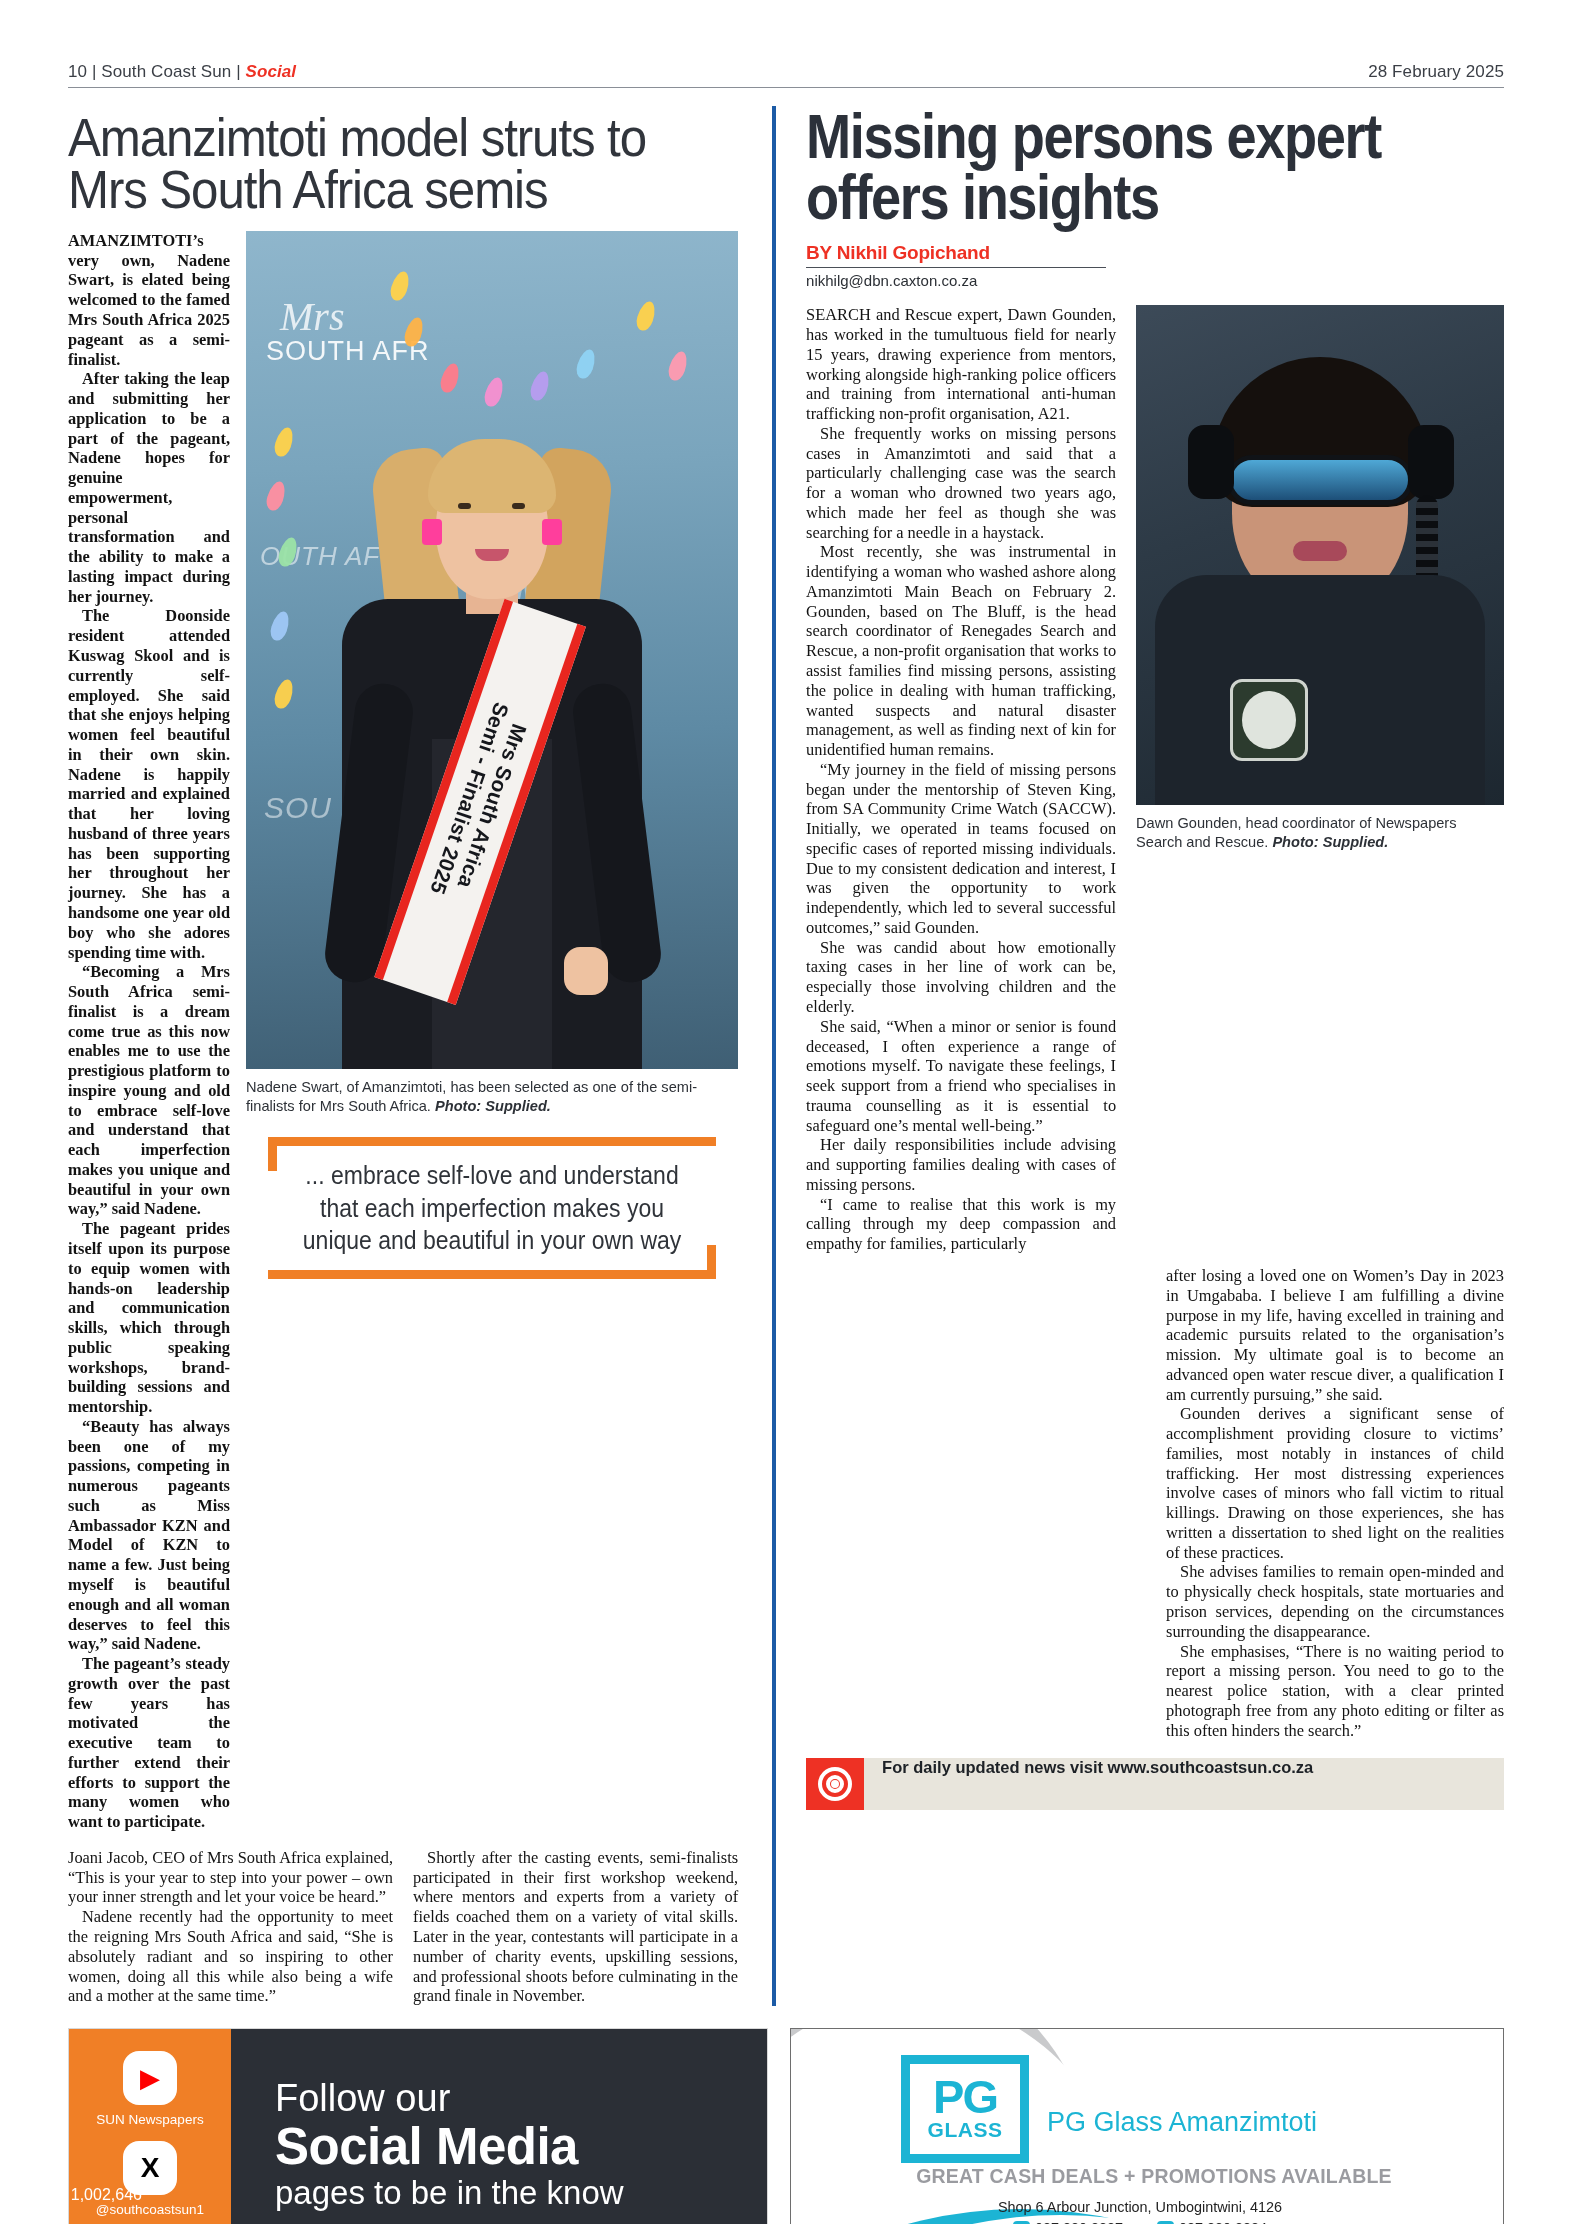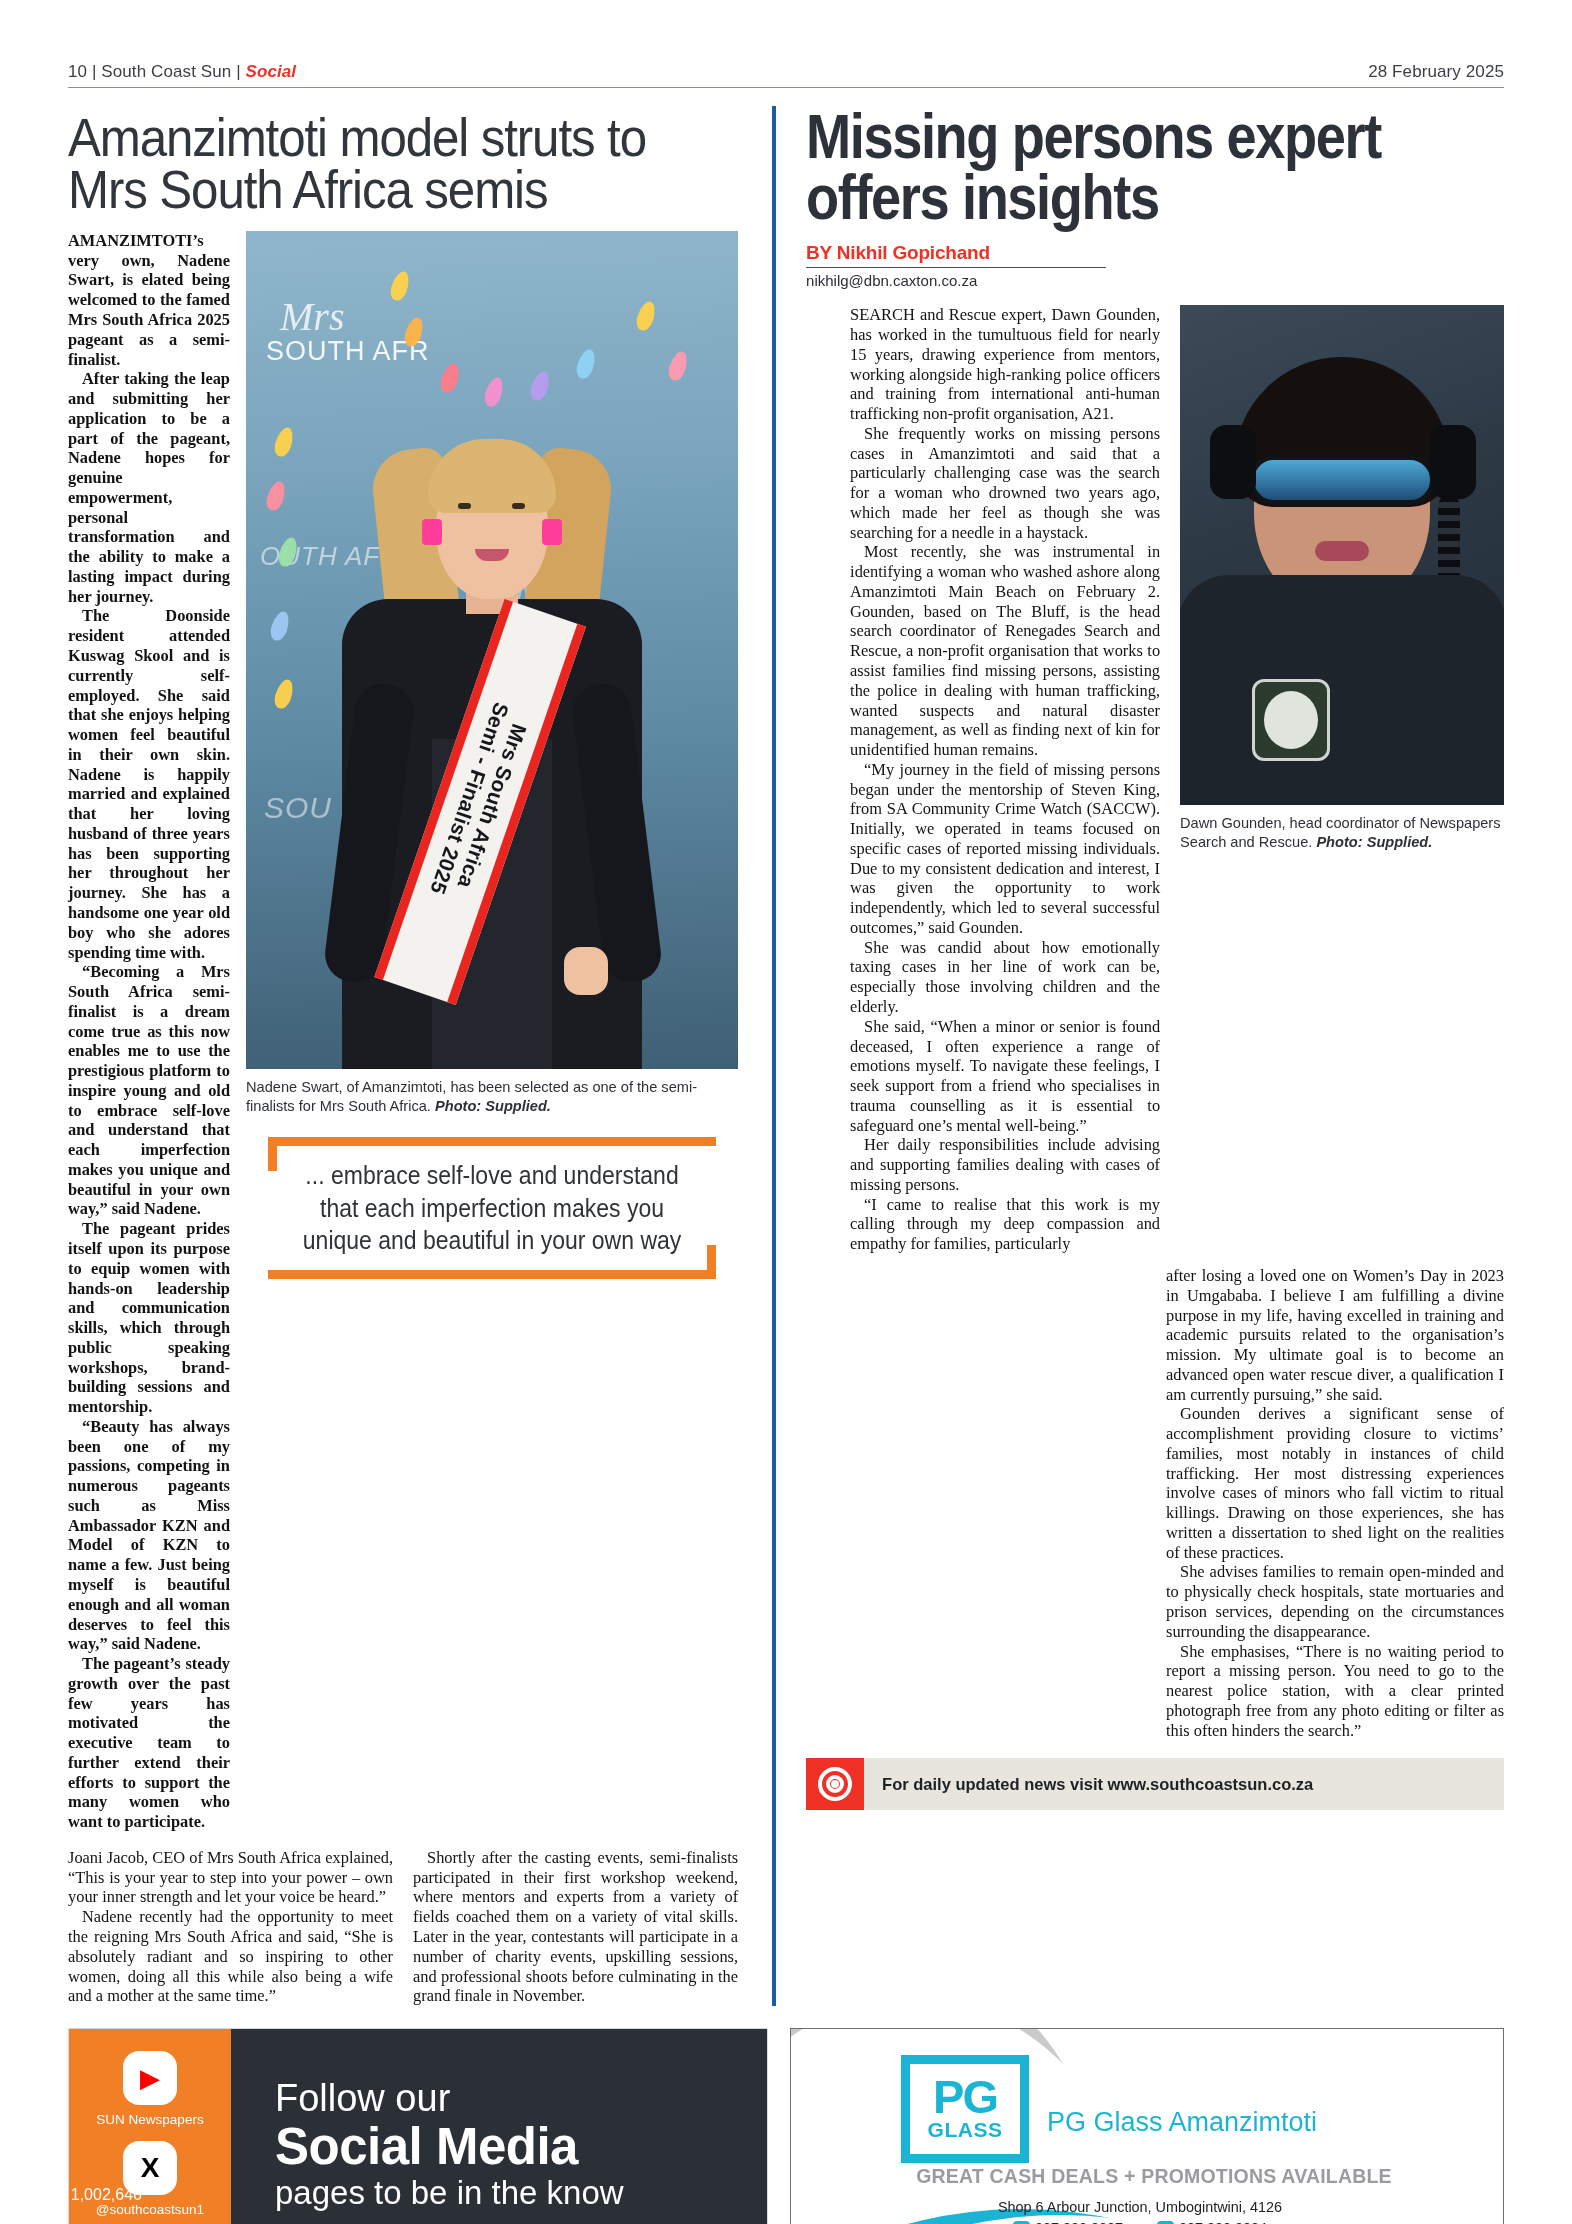--- a/index.html
+++ b/index.html
@@ -136,21 +136,21 @@
   .two-col > div { flex:1; }
 
   
   .byline { margin-top:14px; }
   .byline .by { font-family:"Liberation Sans", sans-serif; font-weight:bold;
     font-size:19px; color:#ee3124; letter-spacing:-.2px; }
   .byline .hr { border-top:1px solid #4a4f57; margin:3px 0 4px 0; width:300px; }
   .byline .mail { font-family:"Liberation Sans", sans-serif; font-size:15px; color:#2b2f35; }
 
   .right-top { display:flex; margin-top:16px; }
-  .rt-text { width:330px; padding-right:20px;margin-left:44px; }
+  .rt-text { width:330px; padding-right:20px; }
   .rt-photo { flex:1; }
 
   .photo2 { width:100%; height:500px; position:relative; overflow:hidden;
     background:linear-gradient(160deg,#3c4a58 0%,#2d3a46 40%,#1d2730 100%); }
   .p2-head { position:absolute; left:50%; transform:translateX(-50%); top:88px;
     width:176px; height:215px; background:#c99478; border-radius:50% 50% 44% 44%; }
   .p2-hair { position:absolute; left:50%; transform:translateX(-50%); top:52px;
     width:216px; height:150px; background:#15100d; border-radius:108px 108px 40px 40px; }
   .p2-glass { position:absolute; left:50%; transform:translateX(-50%); top:150px;
     width:186px; height:50px; background:linear-gradient(180deg,#4fa8d6,#1d4f78);
@@ -173,21 +173,21 @@
   .p2-badge-in { position:absolute; inset:9px; border-radius:50%; background:#dfe4dd; }
 
   .cap2 { font-family:"Liberation Sans", sans-serif; font-size:14.6px;
     line-height:1.3; color:#2d3137; margin-top:9px; }
   .cap2 i { font-weight:bold; font-style:italic; }
 
   .right-cols { display:flex; gap:22px; margin-top:12px; }
   .right-cols > div { flex:1; }
 
   
-  .newsstrip { display:flex; align-items:center; margin-top:18px; background:#e8e5dc;
+  .newsstrip { display:flex; align-items:flex-start; margin-top:18px; background:#e8e5dc;
     height:52px; }
   .ns-icon { width:58px; height:52px; background:#ee3124; position:relative;
     flex:0 0 58px; }
   .ns-icon .ring { position:absolute; border:4px solid #fff; border-radius:50%; }
   .ns-icon .r1 { width:34px; height:34px; top:9px; left:12px; }
   .ns-icon .r2 { width:18px; height:18px; top:17px; left:20px; }
   .ns-icon .r3 { width:8px; height:8px; top:22px; left:25px; background:#fff; border:0; }
   .ns-text { font-family:"Liberation Sans", sans-serif; font-weight:bold; font-size:16.5px;
     color:#1d2126; padding-left:18px; }
 

